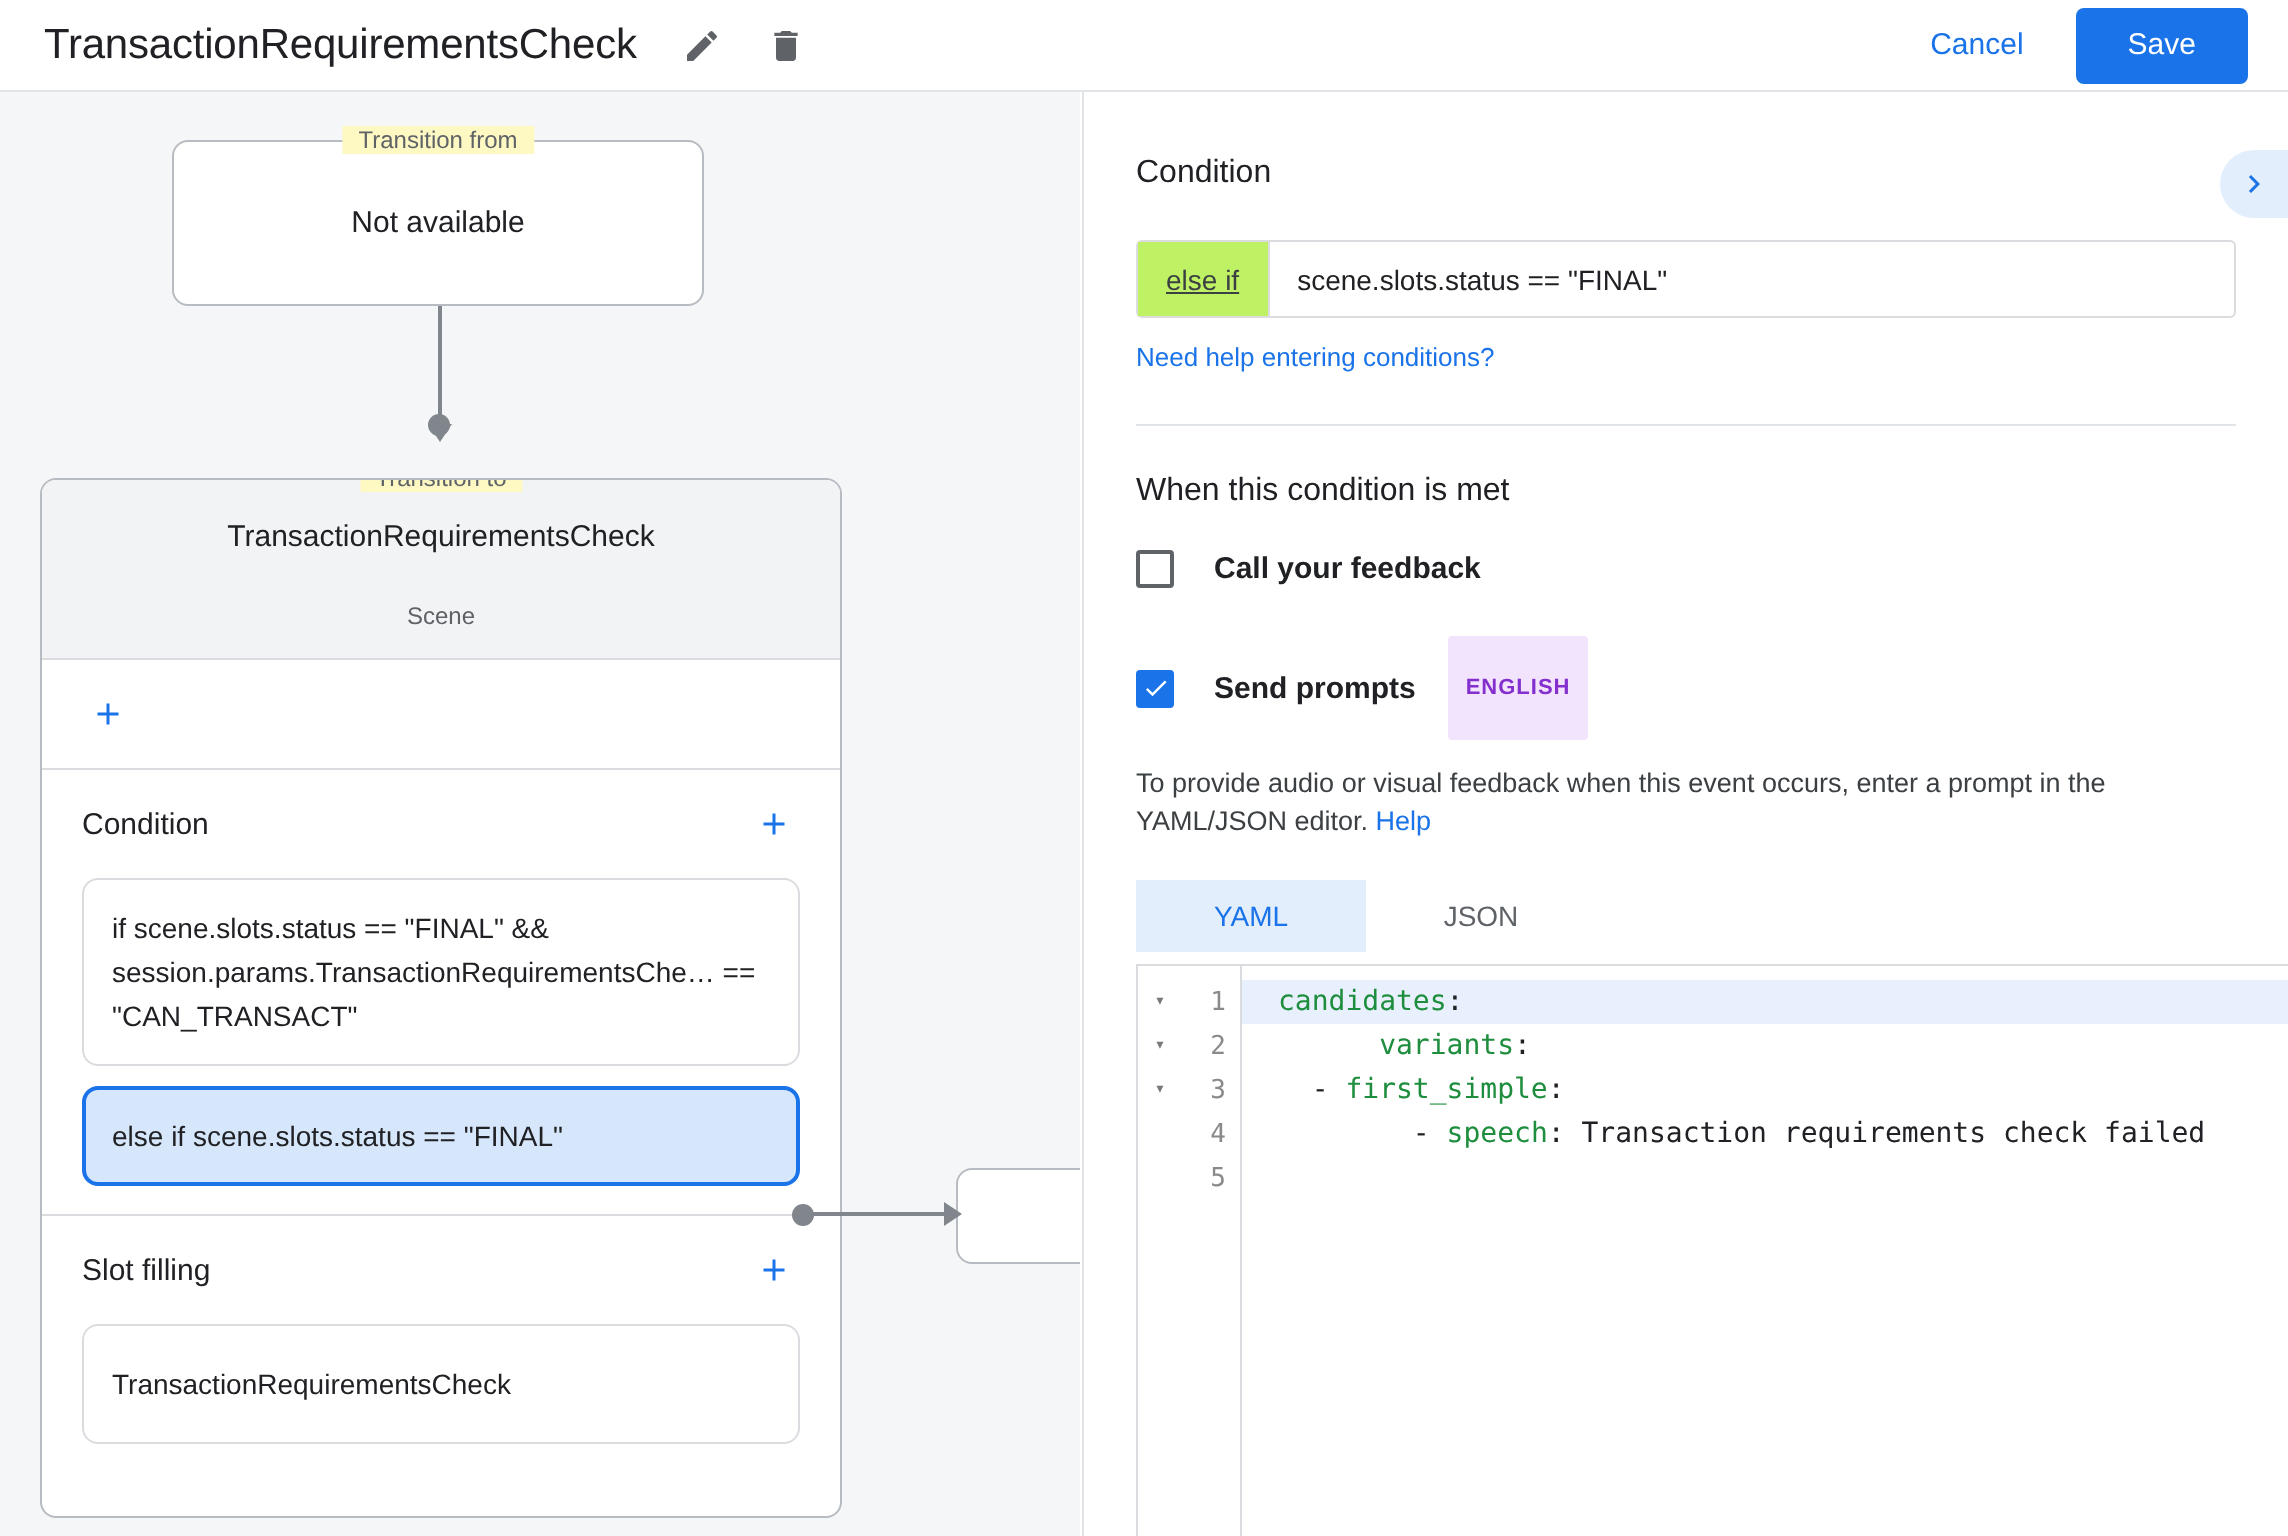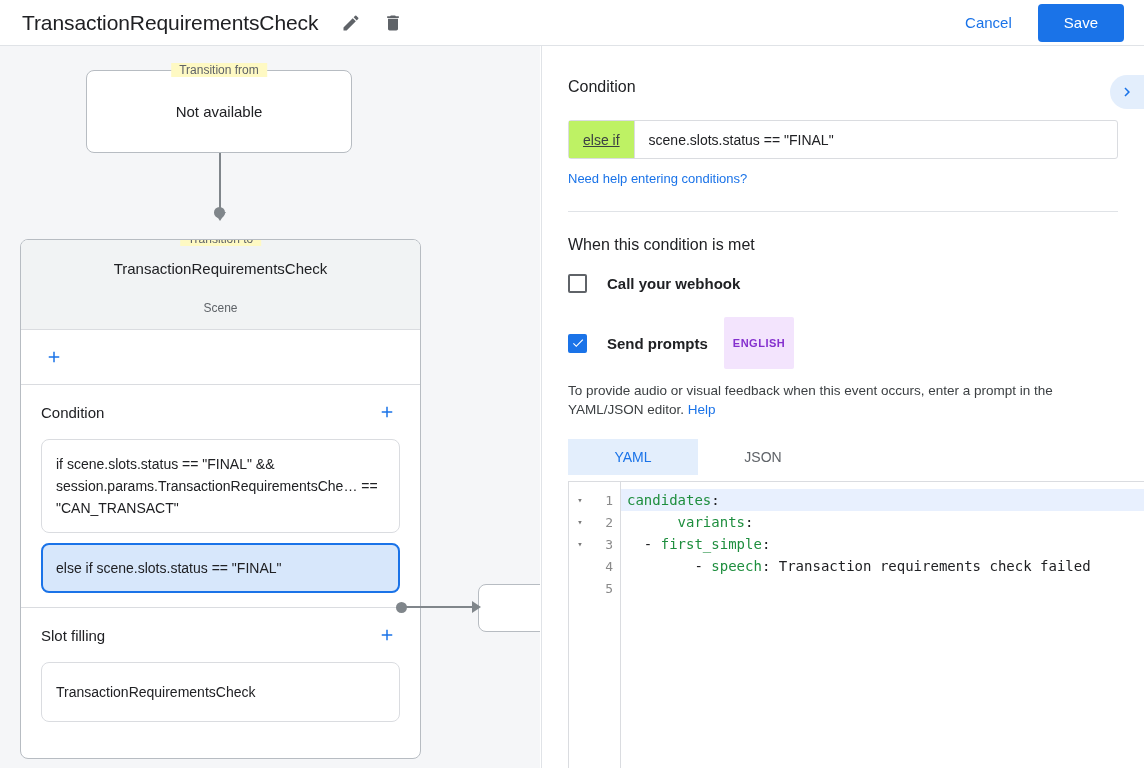--- a/index.html
+++ b/index.html
@@ -280,21 +280,21 @@
     margin-top: 12px;
     font-size: 13.5px;
     color: #3c4043;
     line-height: 19px;
     max-width: 552px;
   }
   .hint a { color: #1a73e8; text-decoration: none; cursor: pointer; }
 
   .tabs { display: flex; margin-top: 20px; }
   .tab {
-    width: 130px; height: 36px;
+    width: 115px; height: 36px;
     display: flex; align-items: center; justify-content: center;
     font-size: 14px;
     cursor: pointer;
     color: #5f6368;
   }
   .tab.active { background: #e3eefc; color: #1a73e8; }
 
   .editor {
     margin-top: 6px;
     margin-left: 26px;
@@ -331,21 +331,21 @@
     padding-top: 7px;
     overflow: hidden;
     position: relative;
   }
   .code-line {
     height: 22px;
     line-height: 22px;
     font-family: "DejaVu Sans Mono", monospace;
     font-size: 14px;
     white-space: pre;
-    padding-left: 6px;
+    padding-left: 18px;
     color: #202124;
   }
   .code-line.hl { background: #e8f0fe; }
   .k { color: #1e8e3e; }
   .p { color: #202124; }
 </style>
 </head>
 <body>
 
 <div class="header">
@@ -452,21 +452,21 @@
 
     <span class="help-link">Need help entering conditions?</span>
     <div class="panel-divider"></div>
   </div>
 
   <div class="panel-section">
     <div class="panel-h" style="padding-top:24px;">When this condition is met</div>
 
     <div class="chk-row">
       <div class="chk"></div>
-      <div class="chk-label">Call your webhook</div>
+      <div class="chk-label">Call your feedback</div>
     </div>
 
     <div class="chk-row" style="margin-top:24px;">
       <div class="chk checked">
         <svg width="14" height="14" viewBox="0 0 24 24" fill="#ffffff">
             <path d="M9 16.17 4.83 12l-1.42 1.41L9 19 21 7l-1.41-1.41z"></path>
           </svg>
       </div>
       <div class="chk-label">Send prompts</div>
       <div class="lang-badge">ENGLISH</div>

